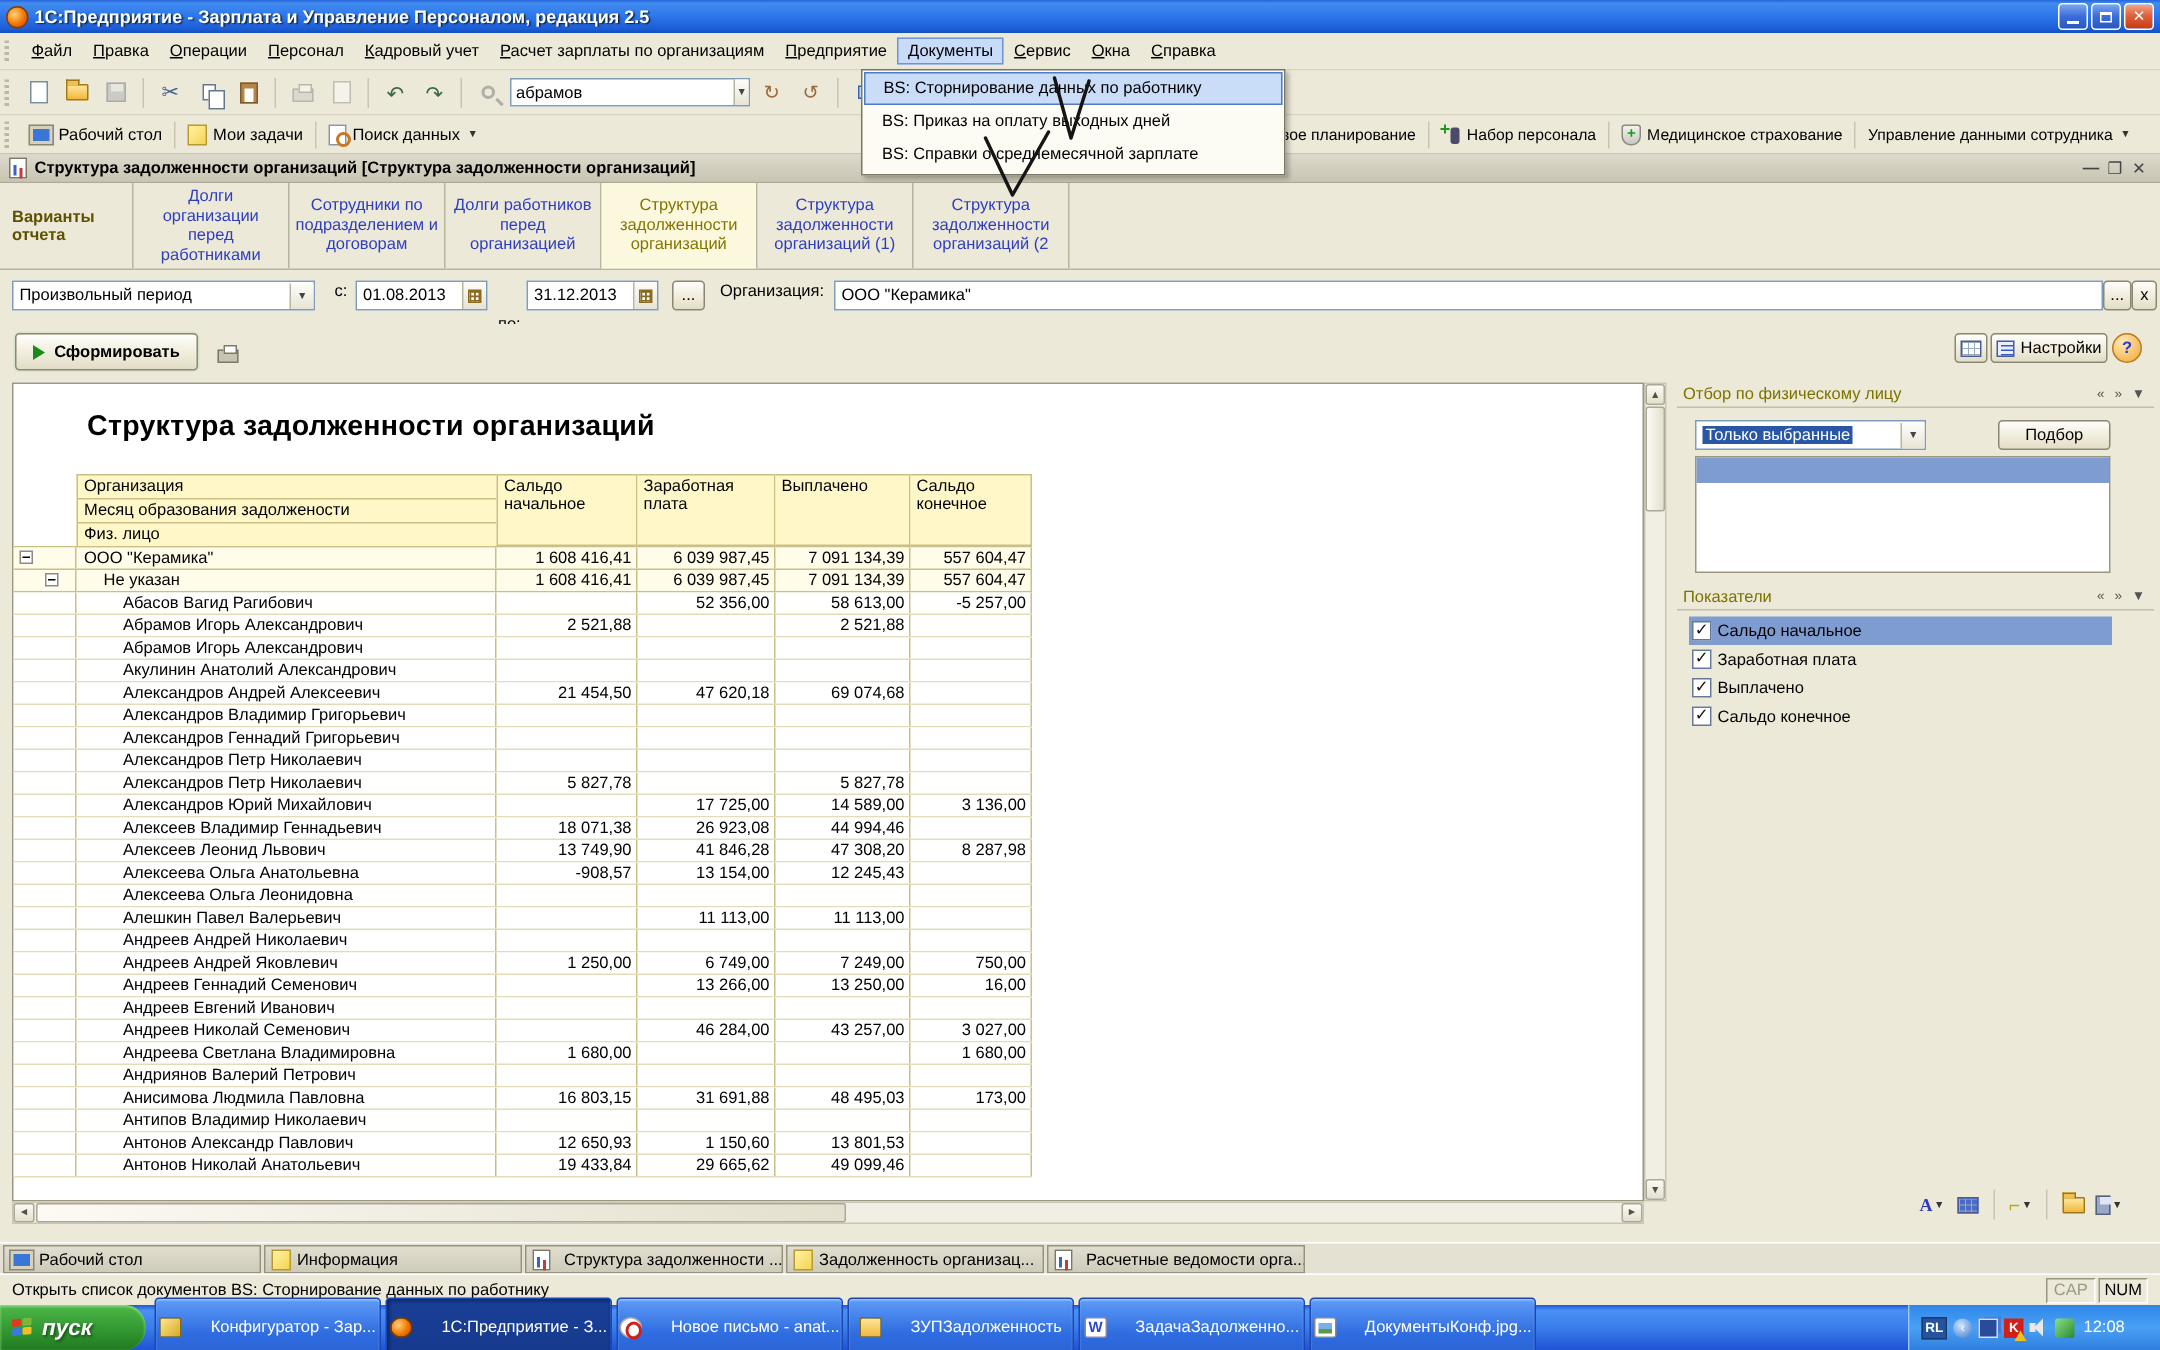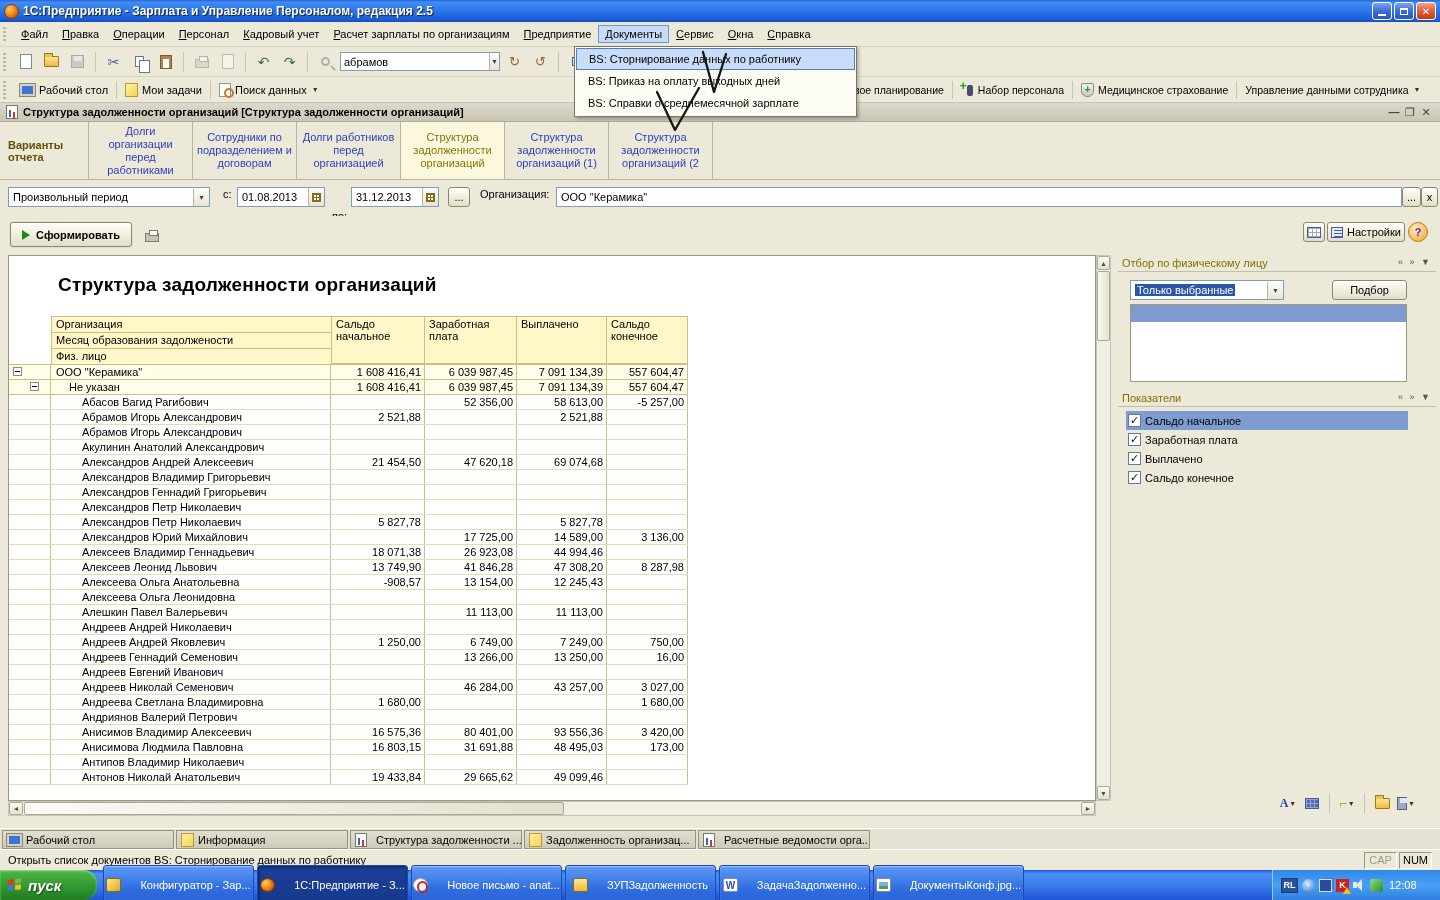--- a/index.html
+++ b/index.html
@@ -653,40 +653,40 @@
         <div class="trow lv2">
           <div class="gut"></div>
           <div class="cname" style="padding-left: 31px;">Андриянов Валерий Петрович</div>
           <div class="cnum"></div>
           <div class="cnum"></div>
           <div class="cnum"></div>
           <div class="cnum"></div>
         </div>
         <div class="trow lv2">
           <div class="gut"></div>
-          <div class="cname" style="padding-left: 31px;">Анисимов Владимир Алексеевич</div>
-          <div class="cnum">16 575,36</div>
-          <div class="cnum">80 401,00</div>
-          <div class="cnum">93 556,36</div>
-          <div class="cnum">3 420,00</div>
-        </div>
-        <div class="trow lv2">
-          <div class="gut"></div>
           <div class="cname" style="padding-left: 31px;">Анисимова Людмила Павловна</div>
           <div class="cnum">16 803,15</div>
           <div class="cnum">31 691,88</div>
           <div class="cnum">48 495,03</div>
           <div class="cnum">173,00</div>
         </div>
         <div class="trow lv2">
           <div class="gut"></div>
           <div class="cname" style="padding-left: 31px;">Антипов Владимир Николаевич</div>
           <div class="cnum"></div>
           <div class="cnum"></div>
           <div class="cnum"></div>
+          <div class="cnum"></div>
+        </div>
+        <div class="trow lv2">
+          <div class="gut"></div>
+          <div class="cname" style="padding-left: 31px;">Антонов Александр Павлович</div>
+          <div class="cnum">12 650,93</div>
+          <div class="cnum">1 150,60</div>
+          <div class="cnum">13 801,53</div>
           <div class="cnum"></div>
         </div>
         <div class="trow lv2">
           <div class="gut"></div>
           <div class="cname" style="padding-left: 31px;">Антонов Николай Анатольевич</div>
           <div class="cnum">19 433,84</div>
           <div class="cnum">29 665,62</div>
           <div class="cnum">49 099,46</div>
           <div class="cnum"></div>
         </div>

